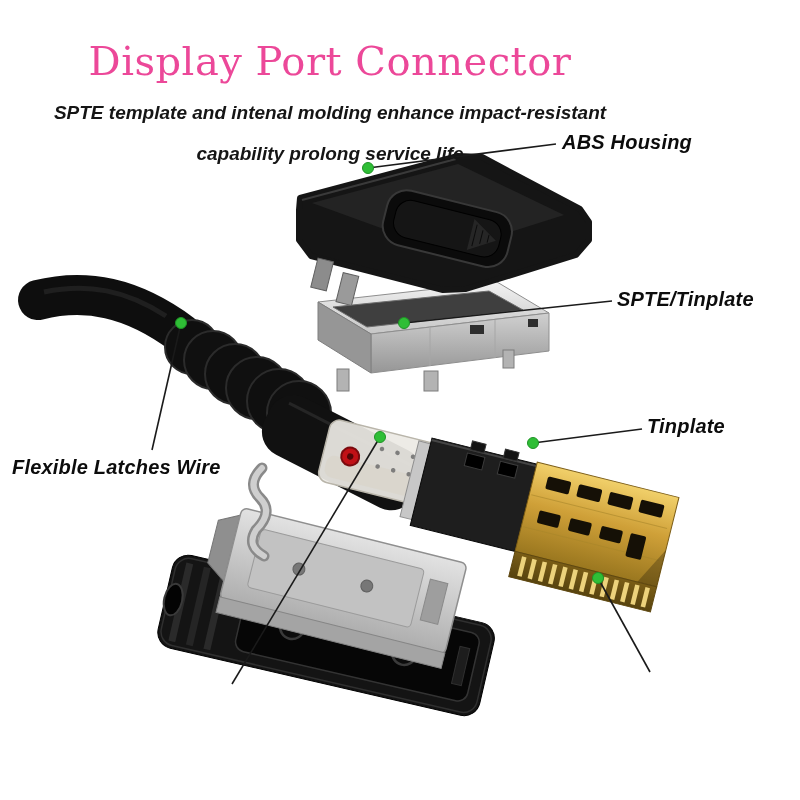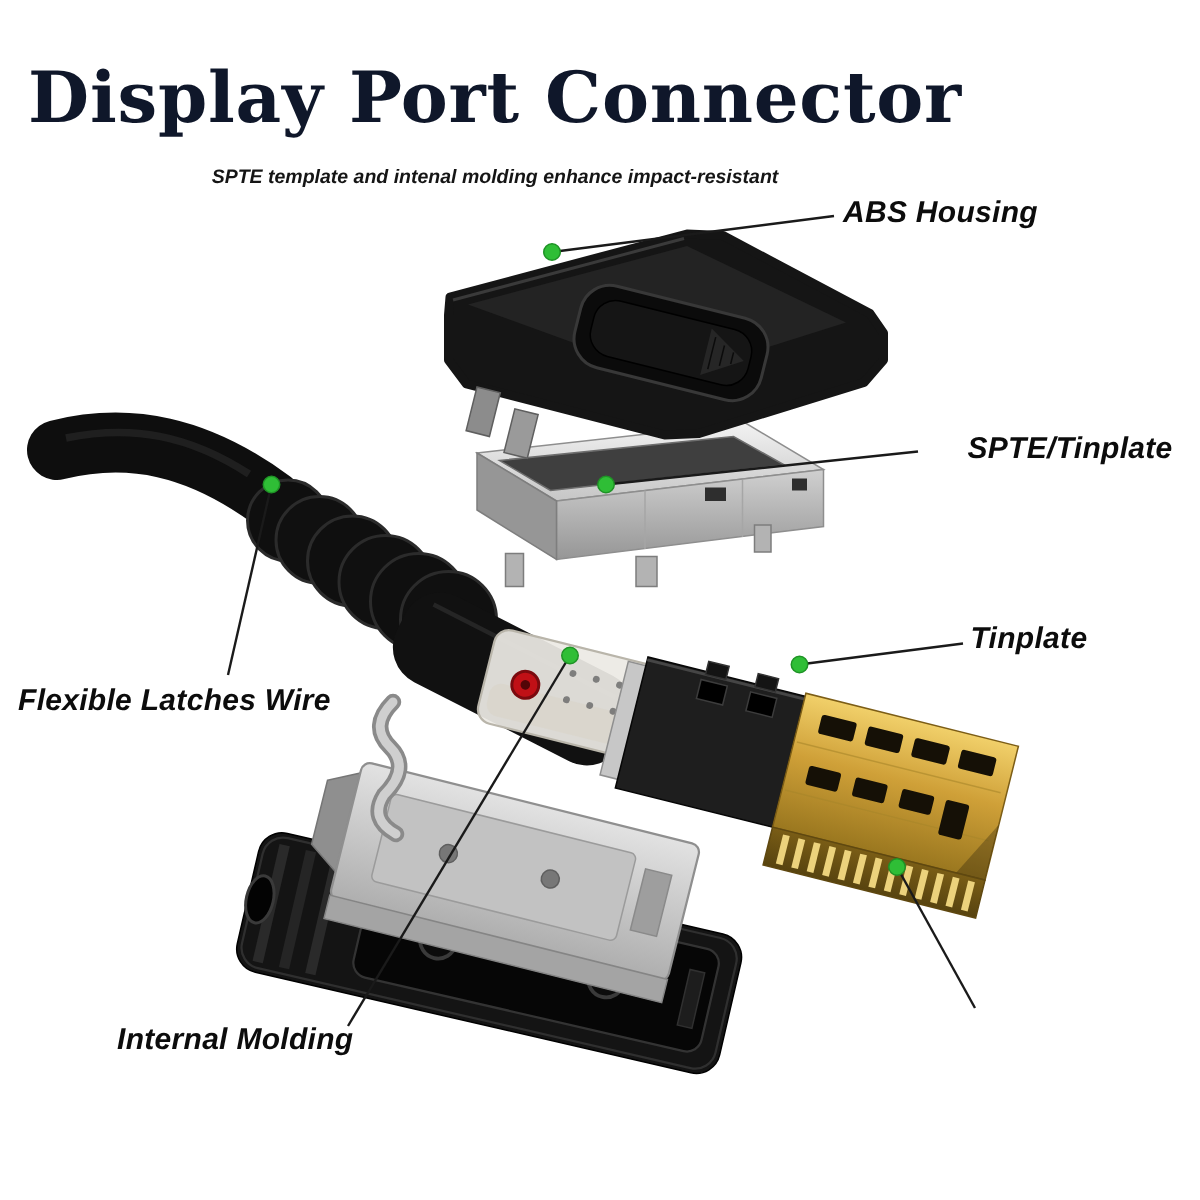--- a/index.html
+++ b/index.html
@@ -4,32 +4,32 @@
 <style>
   html,body{margin:0;padding:0;}
   body{
     width:800px;height:800px;background:#ffffff;position:relative;overflow:hidden;
     font-family:"Liberation Sans",sans-serif;
   }
   .stage{position:absolute;inset:0;}
   svg.diagram{position:absolute;left:0;top:0;}
   .header{position:absolute;top:38px;left:0;width:660px;text-align:center;}
   .header h1{
-    margin:0 0 8px;font-family:"DejaVu Serif",serif;font-weight:700;
-    font-size:47px;color:#0f172a;letter-spacing:.5px;
+    margin:0 0 8px;font-family:"DejaVu Serif",serif;font-weight:400;
+    font-size:40px;color:#ec4899;letter-spacing:.5px;
   }
   .header .sub{
-    margin:16px;font-size:13px;font-weight:700;font-style:italic;color:#151515;line-height:1.32;
+    margin:16px;font-size:19px;font-weight:700;font-style:italic;color:#151515;line-height:1.32;
   }
   .part-label{
     position:absolute;font-size:20px;font-weight:700;font-style:italic;
     color:#0c0c0c;white-space:nowrap;letter-spacing:.2px;
   }
   .lbl-abs{left:562px;top:131px;}
-  .lbl-spte{left:617px;top:288px;margin-left:28px;}
+  .lbl-spte{left:617px;top:288px;}
   .lbl-latches{left:647px;top:415px;}
   .lbl-wire{left:12px;top:456px;}
   .lbl-internal{left:78px;top:682px;}
   .lbl-gold{left:598px;top:673px;}
 </style>
 </head>
 <body>
 
 <div class="stage">
 
@@ -215,21 +215,21 @@
       <circle cx="533" cy="443" r="5.5" fill="#2fbe36"></circle>
       <circle cx="181" cy="323" r="5.5" fill="#2fbe36"></circle>
       <circle cx="380" cy="437" r="5.5" fill="#2fbe36"></circle>
       <circle cx="598" cy="578" r="5.5" fill="#2fbe36"></circle>
     </g>
   </svg>
 
   <div class="header">
     <h1>Display Port Connector</h1>
     <p class="sub">SPTE template and intenal molding enhance impact-resistant</p>
+    <p class="sub">capability prolong service life</p>
   </div>
 
   <div class="part-label lbl-abs">ABS Housing</div>
   <div class="part-label lbl-spte">SPTE/Tinplate</div>
   <div class="part-label lbl-latches">Tinplate</div>
   <div class="part-label lbl-wire">Flexible Latches Wire</div>
-  <div class="part-label lbl-internal">Internal Molding</div>
 
 </div>
 
 </body></html>

